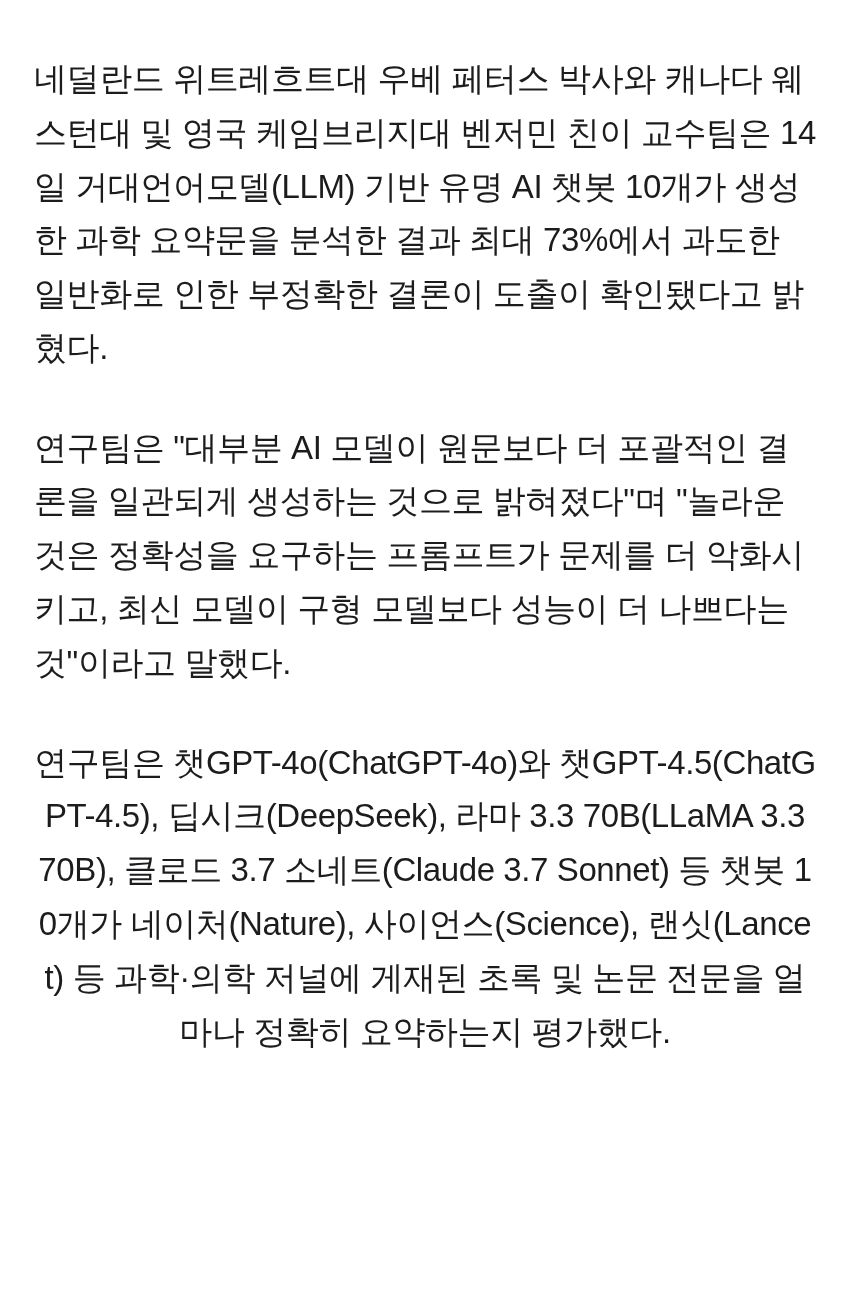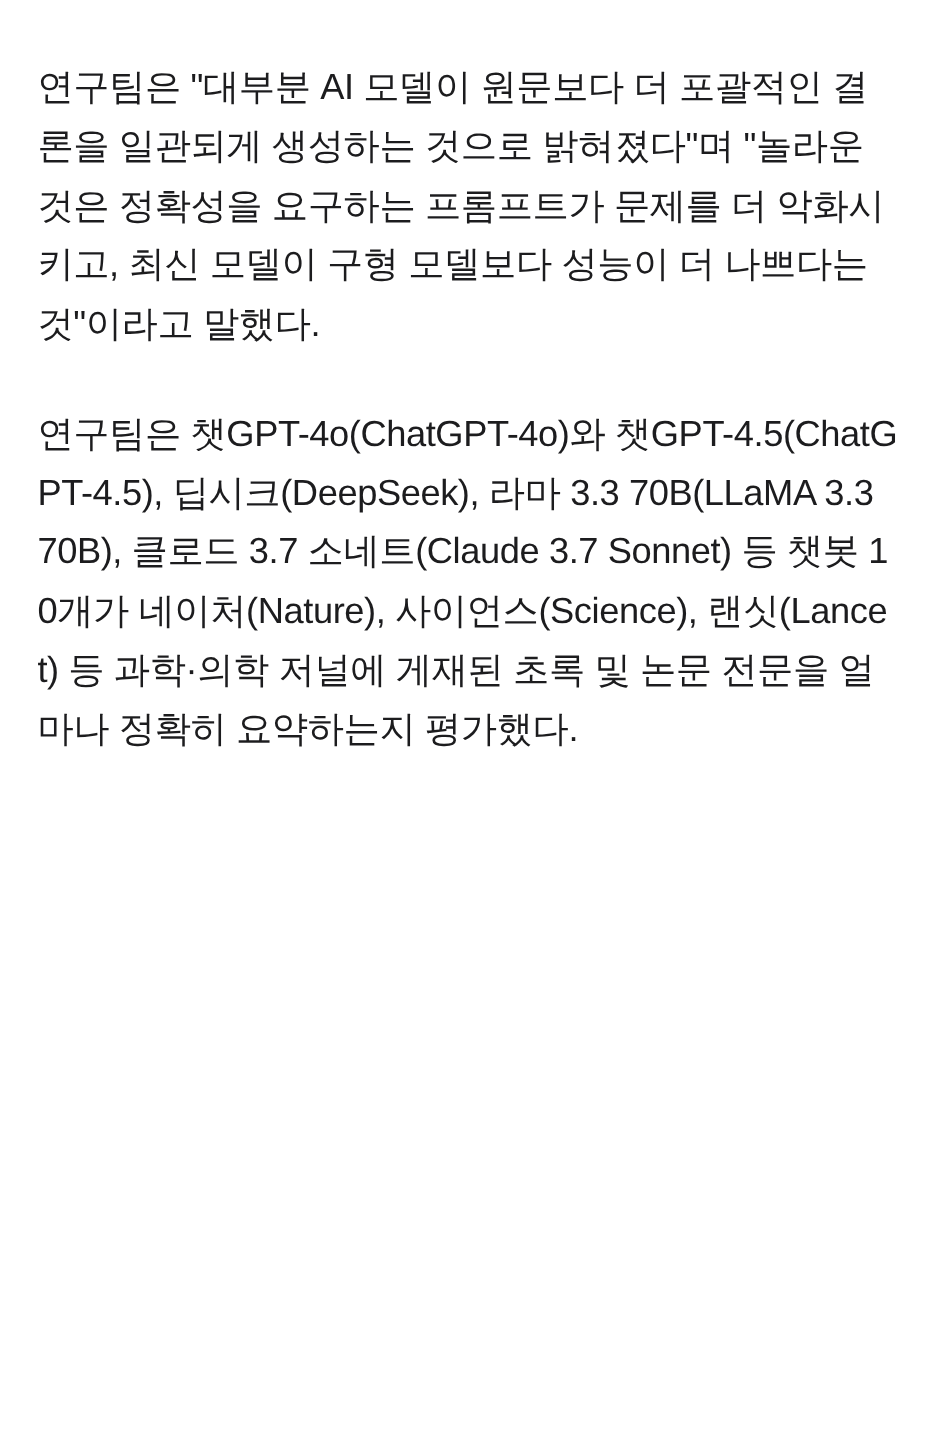--- a/index.html
+++ b/index.html
@@ -23,21 +23,23 @@
     font-size: 33px;
     line-height: 1.63;
     letter-spacing: -0.4px;
     color: #1c1c1e;
     margin: 0 0 46px 0;
     word-break: break-all;
     font-weight: 400;
   }
   .para:last-child {
     margin-bottom: 0;
+    text-align: center;
   }
 </style>
 </head>
 <body>
 
 <div class="article">
+  <p class="para">네덜란드 위트레흐트대 우베 페터스 박사와 캐나다 웨스턴대 및 영국 케임브리지대 벤저민 친이 교수팀은 14일 거대언어모델(LLM) 기반 유명 AI 챗봇 10개가 생성한 과학 요약문을 분석한 결과 최대 73%에서 과도한 일반화로 인한 부정확한 결론이 도출이 확인됐다고 밝혔다.</p>
   <p class="para">연구팀은 "대부분 AI 모델이 원문보다 더 포괄적인 결론을 일관되게 생성하는 것으로 밝혀졌다"며 "놀라운 것은 정확성을 요구하는 프롬프트가 문제를 더 악화시키고, 최신 모델이 구형 모델보다 성능이 더 나쁘다는 것"이라고 말했다.</p>
   <p class="para">연구팀은 챗GPT-4o(ChatGPT-4o)와 챗GPT-4.5(ChatGPT-4.5), 딥시크(DeepSeek), 라마 3.3 70B(LLaMA 3.3 70B), 클로드 3.7 소네트(Claude 3.7 Sonnet) 등 챗봇 10개가 네이처(Nature), 사이언스(Science), 랜싯(Lancet) 등 과학·의학 저널에 게재된 초록 및 논문 전문을 얼마나 정확히 요약하는지 평가했다.</p>
 </div>
 
 </body></html>

